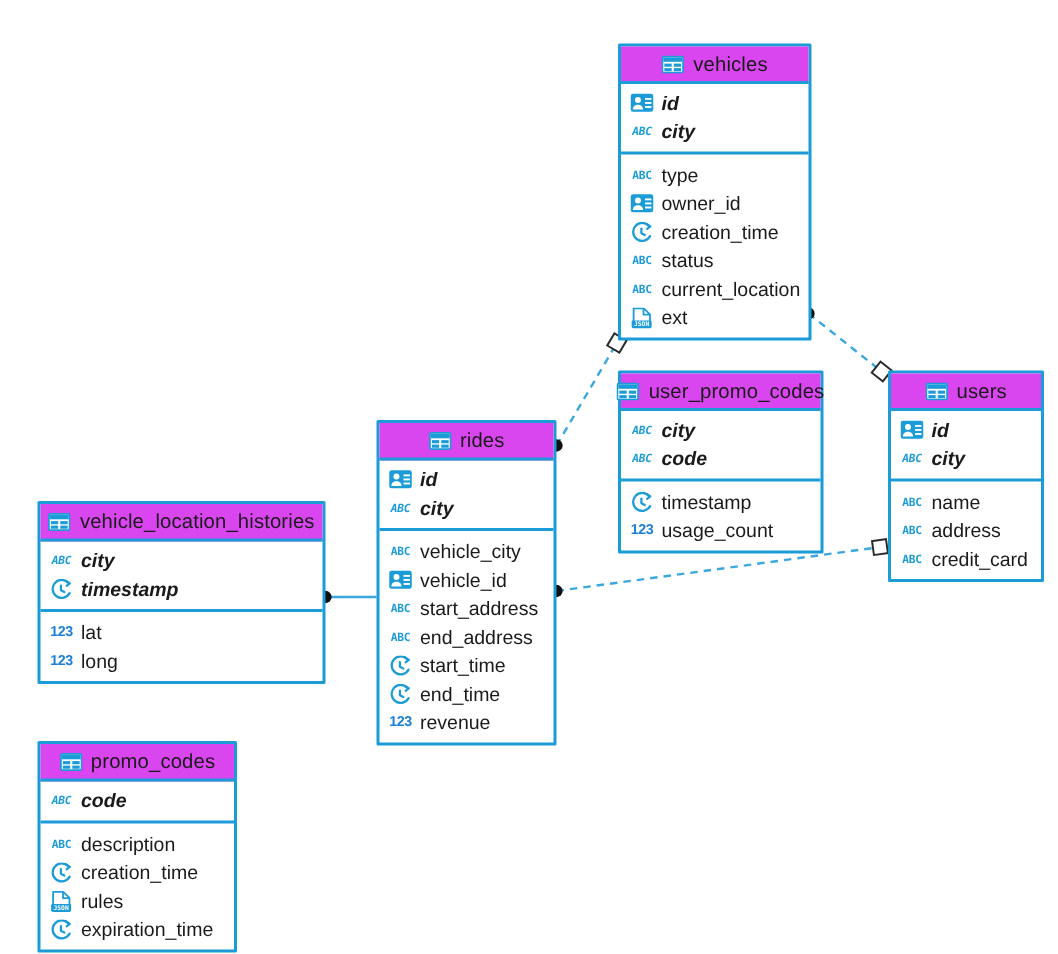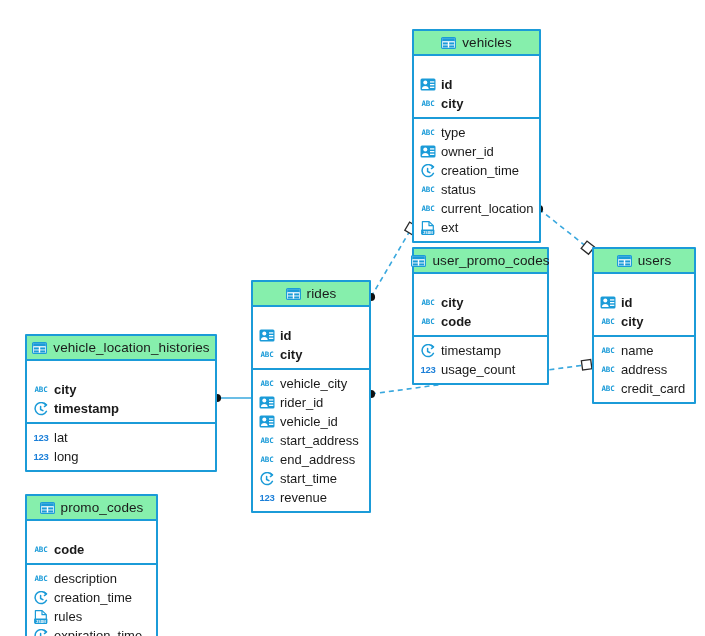--- a/index.html
+++ b/index.html
@@ -17,29 +17,29 @@
     box-sizing:border-box;
     border:2px solid #1b9bd8;
     background:#ffffff;
     border-radius:1px;
   }
   .thead{
     display:flex;align-items:center;justify-content:center;
     gap:6px;
     height:25px;
     box-sizing:border-box;
-    background:#86efac;
+    background:#d946ef;
     border-bottom:2px solid #1b9bd8;
     padding:0 6px;
     text-align:right;
   }
   .tname{
     font-size:13.5px;color:#1a1a1a;white-space:nowrap;letter-spacing:.1px;
   }
-  .pk-block{border-bottom:2px solid #1b9bd8;padding:19px 0 4px 0;}
+  .pk-block{border-bottom:2px solid #1b9bd8;padding:3px 0 4px 0;font-style:italic;}
   .fld-block{padding:4px 0 4px 0;}
   .row{
     display:flex;align-items:center;gap:5px;
     height:19px;padding:0 6px;box-sizing:border-box;
     font-size:13px;color:#1a1a1a;white-space:nowrap;
   }
   .row.bold{font-weight:bold;}
 
   
   .ic{flex:0 0 auto;display:inline-flex;align-items:center;justify-content:center;}
@@ -293,52 +293,49 @@
           <span class="ic">
             <svg width="16" height="13" viewBox="0 0 16 13">
               <rect x="0.5" y="0.5" width="15" height="12" rx="1.5" fill="#1b9bd8"></rect>
               <circle cx="5.3" cy="4.6" r="2.0" fill="#ffffff"></circle>
               <path d="M1.9 11.0c0-2.0 1.5-3.1 3.4-3.1s3.4 1.1 3.4 3.1z" fill="#ffffff"></path>
               <rect x="10.0" y="3.3" width="4.3" height="1.25" fill="#ffffff"></rect>
               <rect x="10.0" y="6.0" width="4.3" height="1.25" fill="#ffffff"></rect>
               <rect x="10.0" y="8.7" width="4.3" height="1.25" fill="#ffffff"></rect>
             </svg>
           </span>
-          <span>rider_id</span>
-        </div>
-        <div class="row">
-          <span class="ic">
-            <svg width="16" height="13" viewBox="0 0 16 13">
-              <rect x="0.5" y="0.5" width="15" height="12" rx="1.5" fill="#1b9bd8"></rect>
-              <circle cx="5.3" cy="4.6" r="2.0" fill="#ffffff"></circle>
-              <path d="M1.9 11.0c0-2.0 1.5-3.1 3.4-3.1s3.4 1.1 3.4 3.1z" fill="#ffffff"></path>
-              <rect x="10.0" y="3.3" width="4.3" height="1.25" fill="#ffffff"></rect>
-              <rect x="10.0" y="6.0" width="4.3" height="1.25" fill="#ffffff"></rect>
-              <rect x="10.0" y="8.7" width="4.3" height="1.25" fill="#ffffff"></rect>
-            </svg>
-          </span>
           <span>vehicle_id</span>
         </div>
         <div class="row">
           <span class="ic ic-abc">ABC</span>
           <span>start_address</span>
         </div>
         <div class="row">
           <span class="ic ic-abc">ABC</span>
           <span>end_address</span>
         </div>
         <div class="row">
           <span class="ic">
             <svg width="16" height="14" viewBox="0 0 16 14">
               <path d="M12.6 2.6 A6.0 6.0 0 1 0 13.4 9.4" fill="none" stroke="#1b9bd8" stroke-width="1.5" stroke-linecap="round"></path>
               <path d="M11.1 1.2 L13.6 2.9 L11.4 4.6" fill="none" stroke="#1b9bd8" stroke-width="1.4" stroke-linejoin="round" stroke-linecap="round"></path>
               <path d="M7.6 4.4 L7.6 7.5 L9.9 8.7" fill="none" stroke="#1b9bd8" stroke-width="1.5" stroke-linecap="round" stroke-linejoin="round"></path>
             </svg>
           </span>
           <span>start_time</span>
+        </div>
+        <div class="row">
+          <span class="ic">
+            <svg width="16" height="14" viewBox="0 0 16 14">
+              <path d="M12.6 2.6 A6.0 6.0 0 1 0 13.4 9.4" fill="none" stroke="#1b9bd8" stroke-width="1.5" stroke-linecap="round"></path>
+              <path d="M11.1 1.2 L13.6 2.9 L11.4 4.6" fill="none" stroke="#1b9bd8" stroke-width="1.4" stroke-linejoin="round" stroke-linecap="round"></path>
+              <path d="M7.6 4.4 L7.6 7.5 L9.9 8.7" fill="none" stroke="#1b9bd8" stroke-width="1.5" stroke-linecap="round" stroke-linejoin="round"></path>
+            </svg>
+          </span>
+          <span>end_time</span>
         </div>
         <div class="row">
           <span class="ic ic-123">123</span>
           <span>revenue</span>
         </div>
       </div>
     </div>
     <div class="table" style="left: 25px; top: 334px; width: 192px;">
       <div class="thead">
         <span class="ic">

